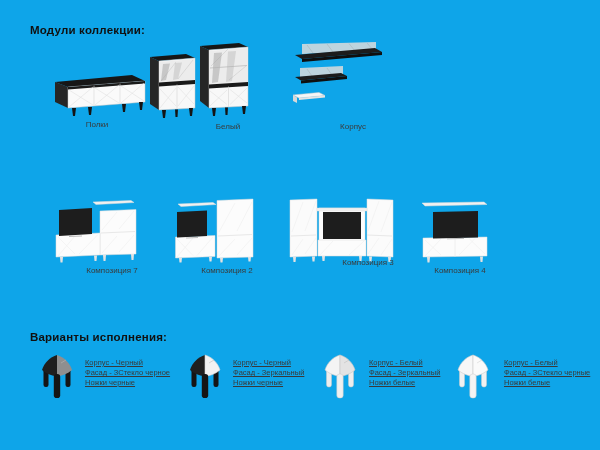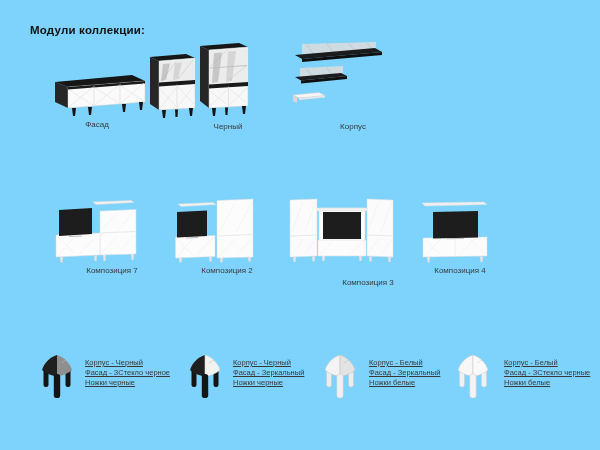--- a/index.html
+++ b/index.html
@@ -1,17 +1,17 @@
 <!DOCTYPE html>
 <html><head>
 <meta charset="utf-8">
 <style>
   html,body{margin:0;padding:0;background:#fff;}
   .canvas{
-    position:relative;width:600px;height:450px;background:#7dd3fc;overflow:hidden;
+    position:relative;width:600px;height:450px;background:#0ea5e9;overflow:hidden;
     font-family:"Liberation Sans","DejaVu Sans",sans-serif;color:#111;
   }
   .sec{position:absolute;inset:0;}
   .section-title{
     position:absolute;margin:0;font-size:11.5px;font-weight:bold;color:#101010;
     letter-spacing:.2px;white-space:nowrap;
   }
   .item-label{
     position:absolute;font-size:8px;color:#3a3a3a;text-align:center;white-space:nowrap;
   }
@@ -48,21 +48,21 @@
             <line x1="69" y1="14" x2="92" y2="29"></line>
         </g>
         <g fill="#141414">
           <polygon points="20,36 24,36 23,44 21,44"></polygon>
           <polygon points="36,35 40,35 39,43 37,43"></polygon>
           <polygon points="70,32 74,32 73,40 71,40"></polygon>
           <polygon points="87,30 91,30 90,38 88,38"></polygon>
         </g>
       </svg>
     </figure>
-    <div class="item-label" style="left:67px;top:120px;width:60px">Фасад</div>
+    <div class="item-label" style="left:67px;top:120px;width:60px">Полки</div>
 
     <figure style="left:148px;top:40px">
       <svg width="106" height="80" viewBox="0 0 106 80">
 
         <polygon points="2,17 38,14 47,18 11,21" fill="#161616"></polygon>
         <polygon points="2,17 11,21 11,70 2,64" fill="#262626"></polygon>
         <polygon points="11,21 47,18 47,68 11,70" fill="#f8f8f8" stroke="#c6c6c6" stroke-width="0.5"></polygon>
         <polygon points="12,22 46,19 46,40 12,42.5" fill="#ececec"></polygon>
         <polygon points="15,24 22,23.5 18,40 13,41" fill="#a9a9a9" opacity="0.55"></polygon>
         <polygon points="27,23 34,22.5 30,39 25,40" fill="#c2c2c2" opacity="0.55"></polygon>
@@ -103,21 +103,21 @@
           <line x1="82" y1="64.5" x2="99" y2="48"></line>
             <line x1="82" y1="49.5" x2="99" y2="63"></line>
         </g>
         <g fill="#141414">
           <polygon points="64,68 68,68 67,76 65,76"></polygon>
           <polygon points="77,67.5 80,67.5 79.5,75 77.5,75"></polygon>
           <polygon points="94,66 98,66 97,74 95,74"></polygon>
         </g>
       </svg>
     </figure>
-    <div class="item-label" style="left:198px;top:122px;width:60px">Черный</div>
+    <div class="item-label" style="left:198px;top:122px;width:60px">Белый</div>
 
     <figure style="left:283px;top:42px">
       <svg width="100" height="64" viewBox="0 0 100 64">
 
         <polygon points="19,2 93,0 93,8 19,12" fill="#dcdcdc" opacity="0.85"></polygon>
         <g stroke="#8b8b8b" stroke-width="0.5" opacity="0.5">
           <line x1="24" y1="3" x2="30" y2="11"></line>
             <line x1="44" y1="2" x2="50" y2="10"></line>
           <line x1="66" y1="1.5" x2="72" y2="9"></line>
             <line x1="84" y1="1" x2="90" y2="8"></line>
@@ -238,21 +238,21 @@
         <g stroke="#eeeeee" stroke-width="0.6">
             <line x1="31" y1="59" x2="44" y2="45"></line>
             <line x1="60" y1="59" x2="75" y2="45"></line>
           </g>
         <g fill="#e2e2e2">
             <polygon points="33,60 36,60 35.5,65 33.5,65"></polygon>
             <polygon points="70,60 73,60 72.5,65 70.5,65"></polygon>
           </g>
       </svg>
     </figure>
-    <div class="item-label" style="left:323px;top:278px;width:90px">Композиция 3</div>
+    <div class="item-label" style="left:323px;top:258px;width:90px">Композиция 3</div>
 
     <figure style="left:421px;top:200px">
       <svg width="68" height="63" viewBox="0 0 68 63">
         <polygon points="1,3 63,2 66,4.5 4,6" fill="#f1f1f1" stroke="#dcdcdc" stroke-width="0.5"></polygon>
         <polygon points="2,38 66,37 66,56 2,57" fill="#fcfcfc" stroke="#dcdcdc" stroke-width="0.5"></polygon>
         <line x1="34" y1="37.5" x2="34" y2="56.5" stroke="#ececec" stroke-width="0.8"></line>
         <g stroke="#eeeeee" stroke-width="0.6">
           <line x1="4" y1="56" x2="20" y2="39"></line>
             <line x1="4" y1="40" x2="20" y2="55"></line>
           <line x1="38" y1="55" x2="54" y2="38.5"></line>
@@ -263,20 +263,21 @@
             <polygon points="59,56.5 62,56.5 61.5,62 59.5,62"></polygon>
           </g>
         <polygon points="12,12 57,11 57,37.5 12,38.5" fill="#1d1d1d"></polygon>
         <line x1="26" y1="38.8" x2="43" y2="38.4" stroke="#bbbbbb" stroke-width="1"></line>
       </svg>
     </figure>
     <div class="item-label" style="left:415px;top:266px;width:90px">Композиция 4</div>
   </section>
 
   <section class="sec">
+    <h2 class="section-title" style="left:30px;top:331px">Варианты исполнения:</h2>
 
     <figure style="left:40px;top:353px">
       <svg width="34" height="48" viewBox="0 0 34 48">
         <rect x="3.5" y="16" width="5" height="18" rx="2.2" fill="#151515"></rect>
         <rect x="25.5" y="16" width="5" height="18" rx="2.2" fill="#151515"></rect>
         <path d="M17,2 C10,4 4,10 2,17 C7,21 12,23 17,23 Z" fill="#1f1f1f"></path>
         <path d="M17,2 C24,4 30,10 32,17 C27,21 22,23 17,23 Z" fill="#8f8f8f"></path>
         <line x1="21" y1="10" x2="26" y2="7" stroke="#b5b5b5" stroke-width="0.6"></line>
         <rect x="13.8" y="21" width="6.4" height="24" rx="2.8" fill="#151515"></rect>
       </svg>

